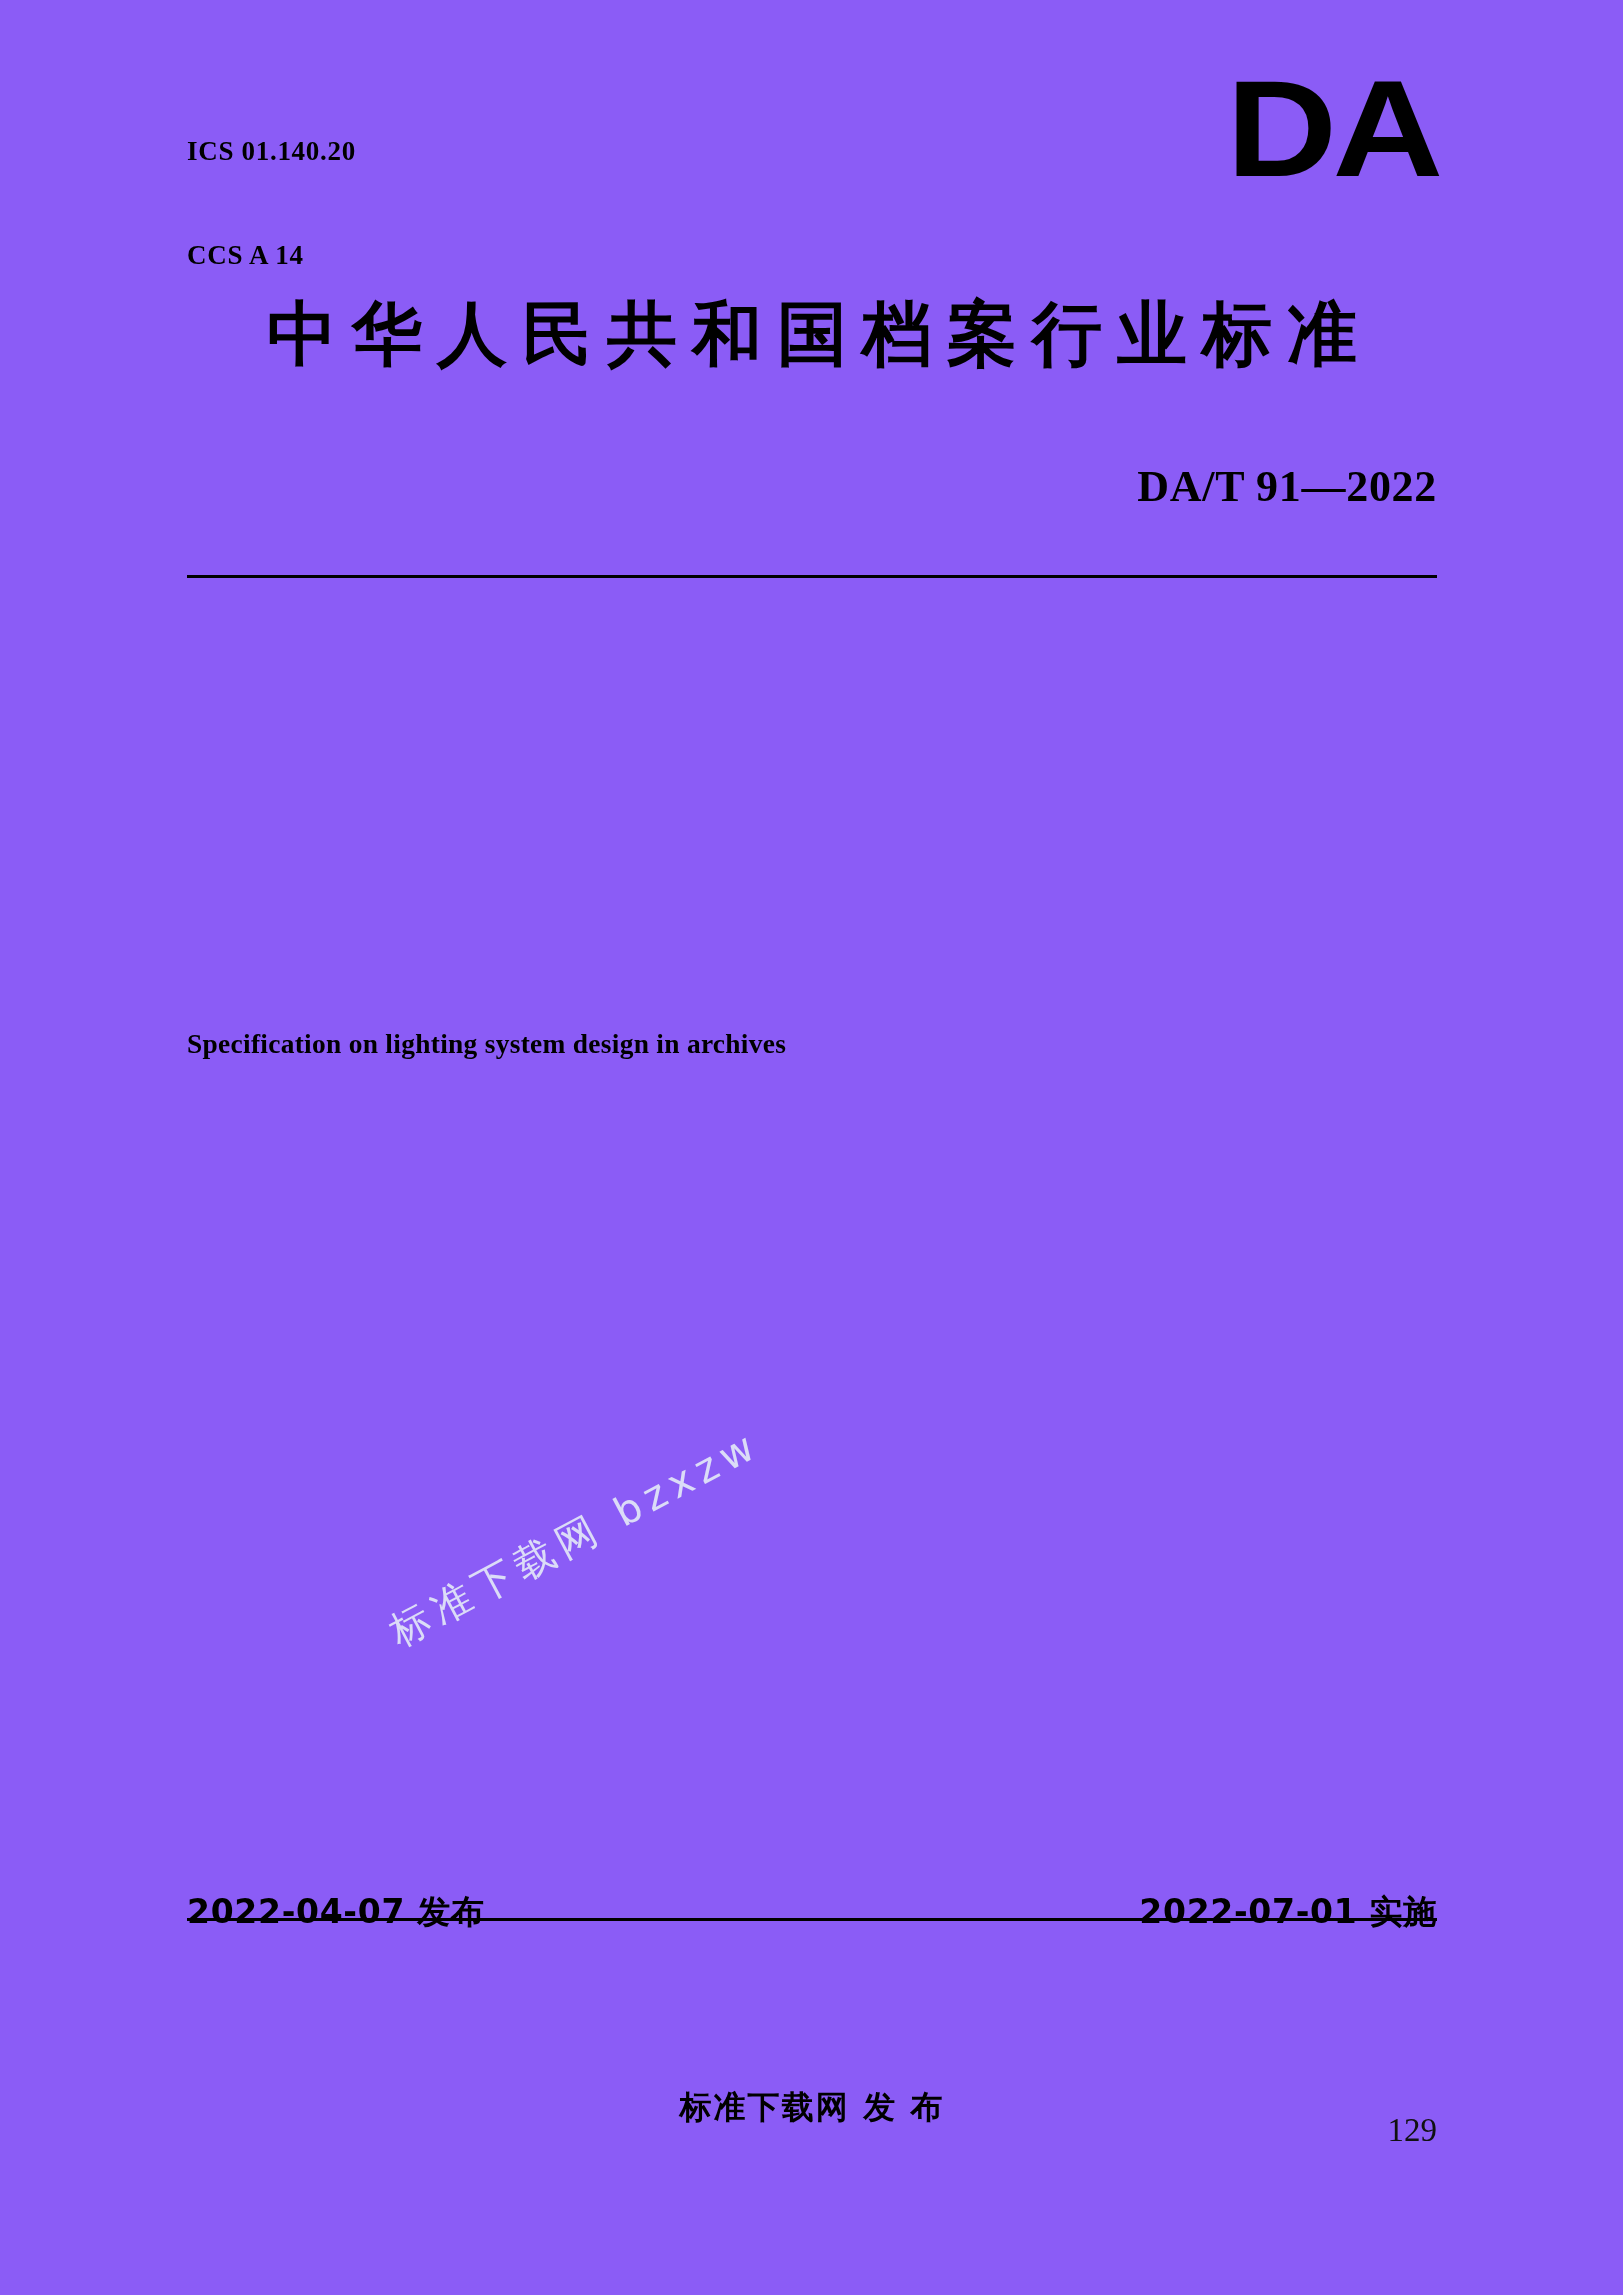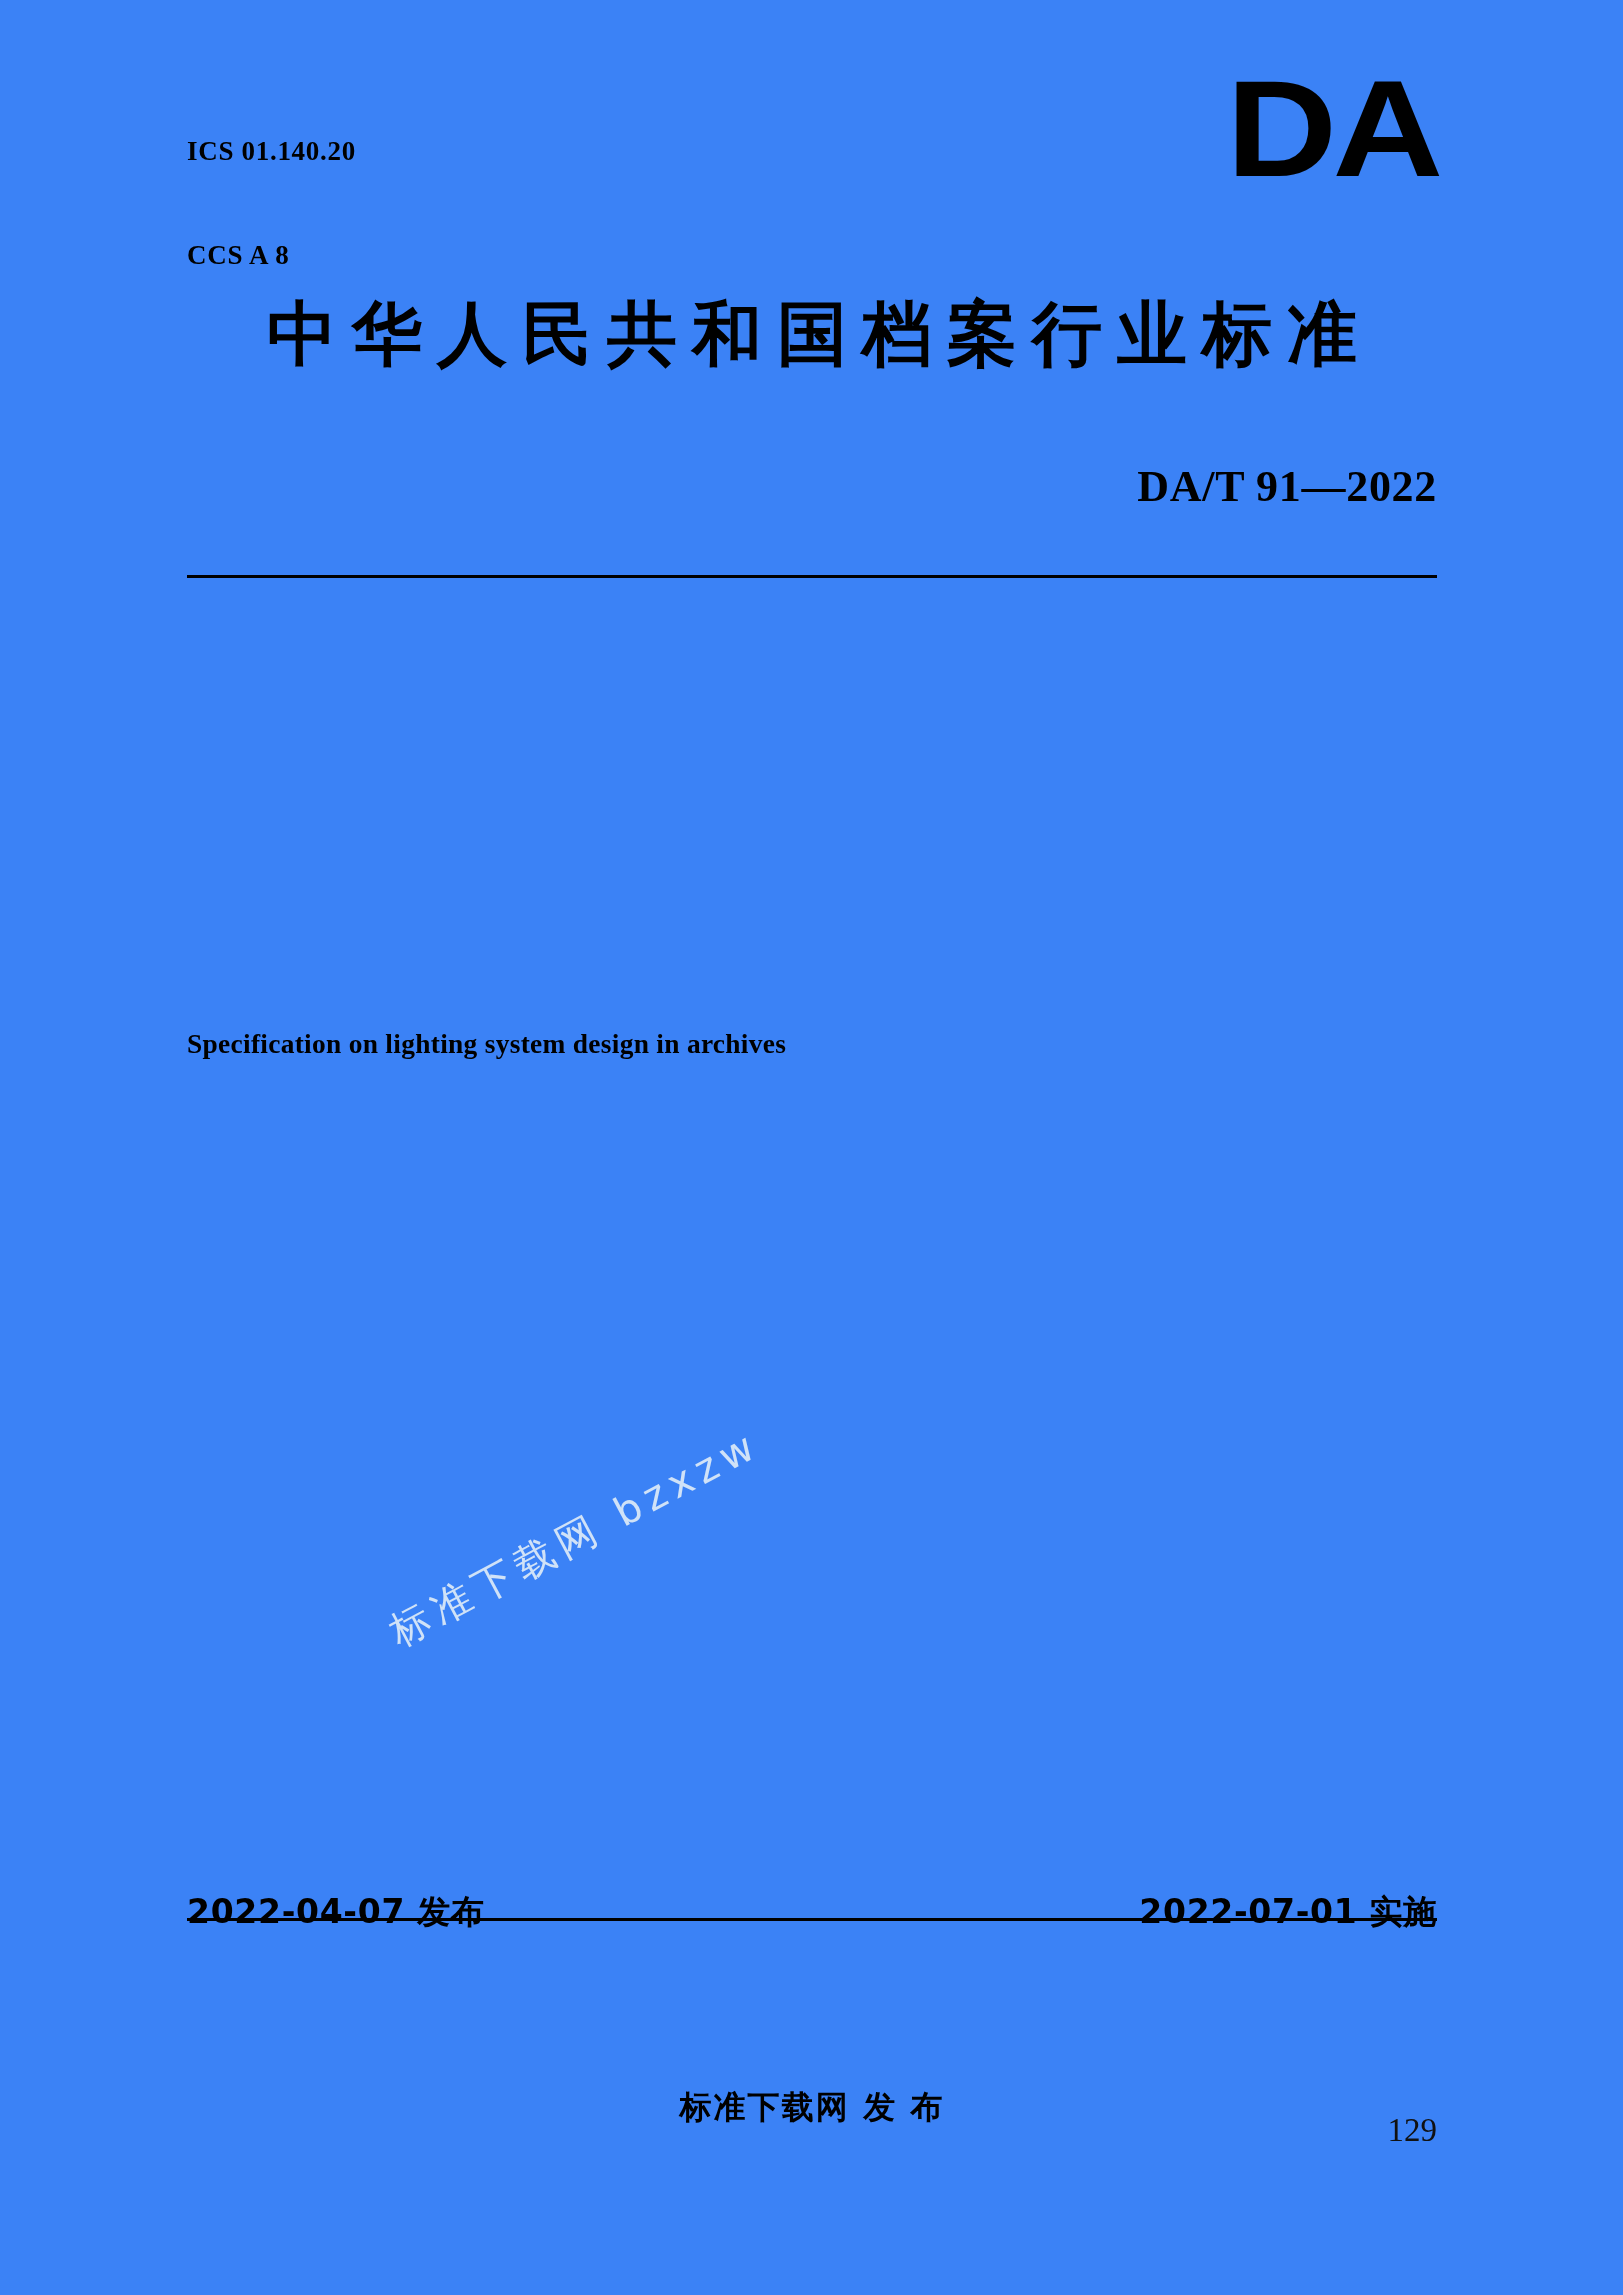--- a/index.html
+++ b/index.html
@@ -8,21 +8,21 @@
     background: #ffffff;
   }
   body {
     font-family: "Liberation Sans", sans-serif;
     color: #000000;
   }
   .page {
     position: relative;
     width: 1624px;
     height: 2295px;
-    background: #3b82f6;
+    background: #8b5cf6;
     margin: 0 auto;
     overflow: hidden;
   }
 
   
   .ics-block {
     position: absolute;
     left: 187px;
     top: 65px;
     font-family: "Liberation Serif", serif;
@@ -166,21 +166,21 @@
     margin-left: 44px;
   }
 </style>
 </head>
 <body>
 
 <div class="page">
 
   <div class="ics-block">
     <span class="ics-line">ICS 01.140.20</span>
-    <span class="ics-line">CCS A 8</span>
+    <span class="ics-line">CCS A 14</span>
   </div>
 
   <div class="da-logo">DA</div>
 
   <div class="national-title">中华人民共和国档案行业标准</div>
 
   <div class="std-number">DA/T 91—2022</div>
 
   <div class="rule-top"></div>
 

